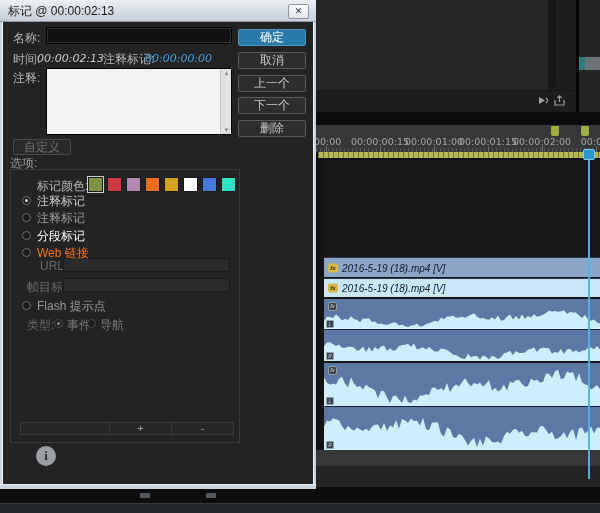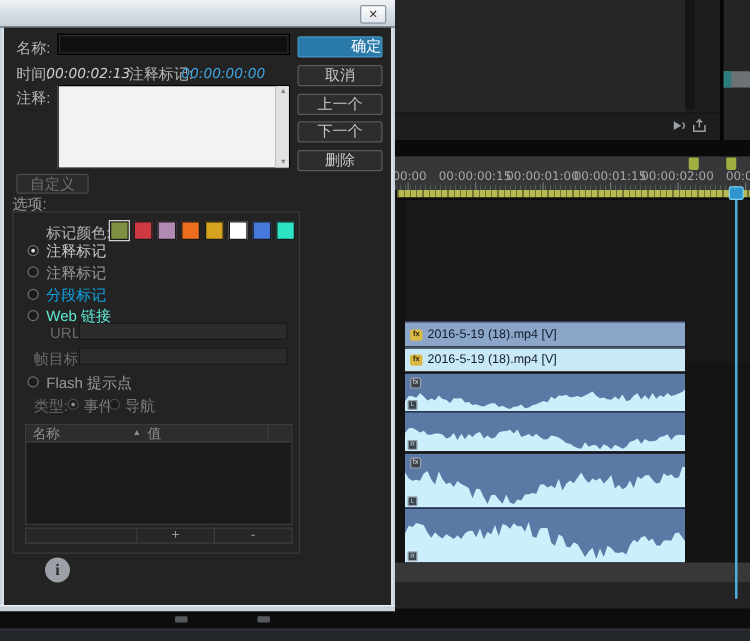--- a/index.html
+++ b/index.html
@@ -32,21 +32,21 @@
   .rtick  { position:absolute; top:21px; width:1px; height:6px; background:#707070; }
   .rticks-minor { position:absolute; left:0; top:23px; width:284px; height:4px;
      background:repeating-linear-gradient(90deg,#555 0 1px,transparent 1px 4px); }
   .workarea { position:absolute; left:2px; top:27px; width:282px; height:6px; background:#b6b952;
      background-image:repeating-linear-gradient(90deg,rgba(58,60,18,.55) 0 1px,transparent 1px 5px); }
   .ruler-gapline { position:absolute; left:0; top:33px; width:284px; height:2px; background:#0c0c0c; }
   .seq-marker { position:absolute; top:1px; width:8px; height:10px; background:#9fae3f; border-radius:1px 1px 2px 2px; }
   .track-bed { position:absolute; left:0; top:35px; width:284px; height:130px; background:#181818; }
   .track-left-strip { position:absolute; left:0; top:35px; width:8px; height:325px; background:#131313; }
 
-  .clip { position:absolute; left:8px; width:224px; overflow:hidden; }
+  .clip { position:absolute; left:8px; width:276px; overflow:hidden;font-style:italic; }
   .clip-video .vlabel { position:absolute; left:18px; top:50%; transform:translateY(-50%);
       font-size:10px; color:#101b2b; white-space:nowrap; }
   .fxv { position:absolute; left:4px; top:50%; transform:translateY(-50%); width:10px; height:9px;
       background:#d9b945; border-radius:2px; font-size:6px; line-height:9px; text-align:center; color:#2e2405; font-weight:bold; }
   .fxa { position:absolute; left:4px; top:3px; width:9px; height:9px; background:#3b424a;
       border:1px solid #97a1ac; border-radius:2px; font-size:6px; line-height:7px; text-align:center; color:#d7dee6; }
   .chan { position:absolute; left:0; width:276px; overflow:hidden; }
   .chan svg { position:absolute; left:0; bottom:0; }
   .chan-sep { position:absolute; left:0; width:276px; height:1px; background:#17233a; }
   .chip { position:absolute; left:2px; bottom:1px; width:8px; height:8px; background:rgba(30,38,50,.85);
@@ -78,21 +78,21 @@
   .lbl { position:absolute; font-size:12px; color:#b4b4b4; white-space:nowrap; }
   .lbl-dim { color:#6a6a6a; }
   .lbl-mid { color:#9a9a9a; }
   .val { position:absolute; font-size:11px; color:#cccccc; font-family:"DejaVu Sans",sans-serif;font-style:italic; }
   .val-blue { color:#3fa2dd; }
 
   .tx-input { position:absolute; background:#101010; border:1px solid #000;
       box-shadow:inset 0 0 0 1px #2e2e2e; }
   .dlg-btn { position:absolute; left:238px; width:68px; height:17px; background:#2d2d2d;
       border:1px solid #5a5a5a; border-radius:2px; font-size:12px; line-height:15px; text-align:center; color:#c8c8c8; }
-  .dlg-btn.primary { background:#2a7aa9; border-color:#4795c2; color:#fff;text-align:right; }
+  .dlg-btn.primary { background:#2a7aa9; border-color:#4795c2; color:#fff; }
   .custom-btn { position:absolute; left:13px; top:139px; width:58px; height:16px; background:#2a2a2a;
       border:1px solid #4a4a4a; border-radius:2px; font-size:12px; line-height:14px; text-align:center; color:#6f6f6f; }
 
   .comments-box { position:absolute; left:46px; top:68px; width:186px; height:67px; background:#f2f2f2; border:1px solid #000; }
   .comments-scroll { position:absolute; right:0; top:0; width:11px; height:65px; background:#e2e2e2; border-left:1px solid #c4c4c4; }
   .scroll-arrow { position:absolute; left:0; width:11px; font-size:6px; color:#888; text-align:center; }
 
   .groupbox { position:absolute; left:10px; top:169px; width:230px; height:274px; border:1px solid #3a3a3a; }
   .swatch-row { position:absolute; left:88px; top:177px; display:flex; gap:4px; }
   .swatch { width:15px; height:15px; border:1px solid #1a1a1a; }
@@ -223,20 +223,21 @@
     <div class="playhead-line" style="left:272px; top:24px; height:330px"></div>
   </div>
 
   <div class="abs bottom-black"></div>
   <div class="abs bottom-notch" style="left:140px"></div>
   <div class="abs bottom-notch" style="left:206px"></div>
   <div class="abs bottom-bar2"></div>
 
   <div class="abs dialog">
     <div class="abs titlebar">
+      <div class="title-text">标记 @ 00:00:02:13</div>
       <div class="close-btn">✕</div>
     </div>
 
     <div class="lbl" style="left:13px; top:30px">名称:</div>
     <div class="tx-input" style="left:46px; top:27px; width:186px; height:17px"></div>
 
     <div class="dlg-btn primary" style="top:29px">确定</div>
     <div class="dlg-btn" style="top:52px">取消</div>
     <div class="dlg-btn" style="top:75px">上一个</div>
     <div class="dlg-btn" style="top:97px">下一个</div>
@@ -279,50 +280,42 @@
 
     <div class="lbl lbl-dim" style="left:27px; top:279px">帧目标:</div>
     <div class="tx-input" style="left:63px; top:278px; width:167px; height:14px; background:#2b2b2b; box-shadow:none; border-color:#1a1a1a"></div>
 
     <div class="radio" style="left:22px; top:301px"></div>
     <div class="rrow-label lbl-mid" style="left:37px; top:298px">Flash 提示点</div>
 
     <div class="lbl lbl-dim" style="left:27px; top:317px">类型:</div>
     <div id="type-radios"></div>
 
-    <div class="mtable">
-      <div class="mtable-head">
-        <div class="th" style="left:5px">名称</div>
-        <div class="th-sort">▲</div>
-        <div class="th" style="left:97px">值</div>
-        <div class="th-div"></div>
-      </div>
-    </div>
 
     <div class="pm-bar">
       <div class="pm-seg" style="width:90px"></div>
       <div class="pm-seg" style="width:62px">+</div>
       <div class="pm-seg" style="width:62px">-</div>
     </div>
 
     <div class="info-circle">i</div>
 
     <div class="abs frame-l"></div>
     <div class="abs frame-r"></div>
     <div class="abs frame-b"></div>
   <div class="radio" style="left: 22px; top: 196px;">
         <div class="dot"></div>
       </div>
       <div class="rrow-label" style="left: 37px; top: 193px; color: rgb(200, 200, 200);">注释标记</div>
       <div class="radio" style="left: 22px; top: 213px;"></div>
       <div class="rrow-label" style="left: 37px; top: 210px; color: rgb(154, 154, 154);">注释标记</div>
       <div class="radio" style="left: 22px; top: 231px;"></div>
-      <div class="rrow-label" style="left: 37px; top: 228px; color: #0ea5e9;">分段标记</div>
+      <div class="rrow-label" style="left: 37px; top: 228px; color: #ffffff;">分段标记</div>
       <div class="radio" style="left: 22px; top: 248px;"></div>
-      <div class="rrow-label" style="left: 37px; top: 245px; color: #5eead4;">Web 链接</div>
+      <div class="rrow-label" style="left: 37px; top: 245px; color: #f97316;">Web 链接</div>
       <div class="radio dim" style="left: 54px; top: 319px;">
         <div class="dot"></div>
       </div>
       <div class="rrow-label lbl-dim" style="left: 67px; top: 317px; color: rgb(122, 122, 122);">事件</div>
       <div class="radio dim" style="left: 87px; top: 319px;"></div>
       <div class="rrow-label lbl-dim" style="left: 100px; top: 317px; color: rgb(122, 122, 122);">导航</div>
     </div>
 </div>
 
 </body></html>

